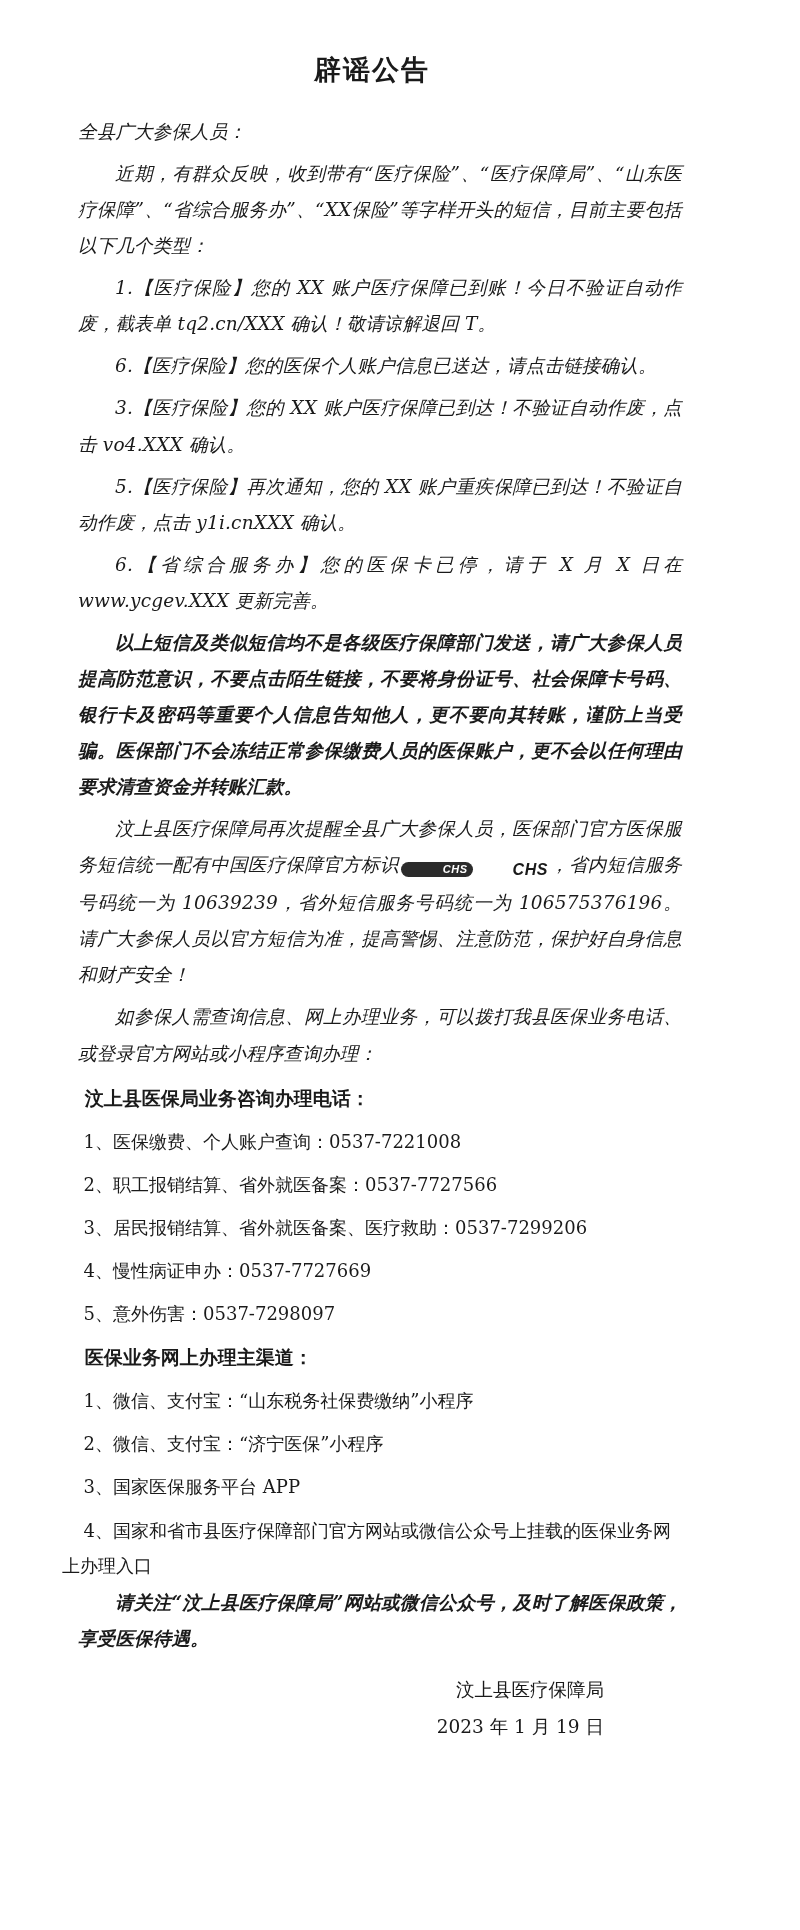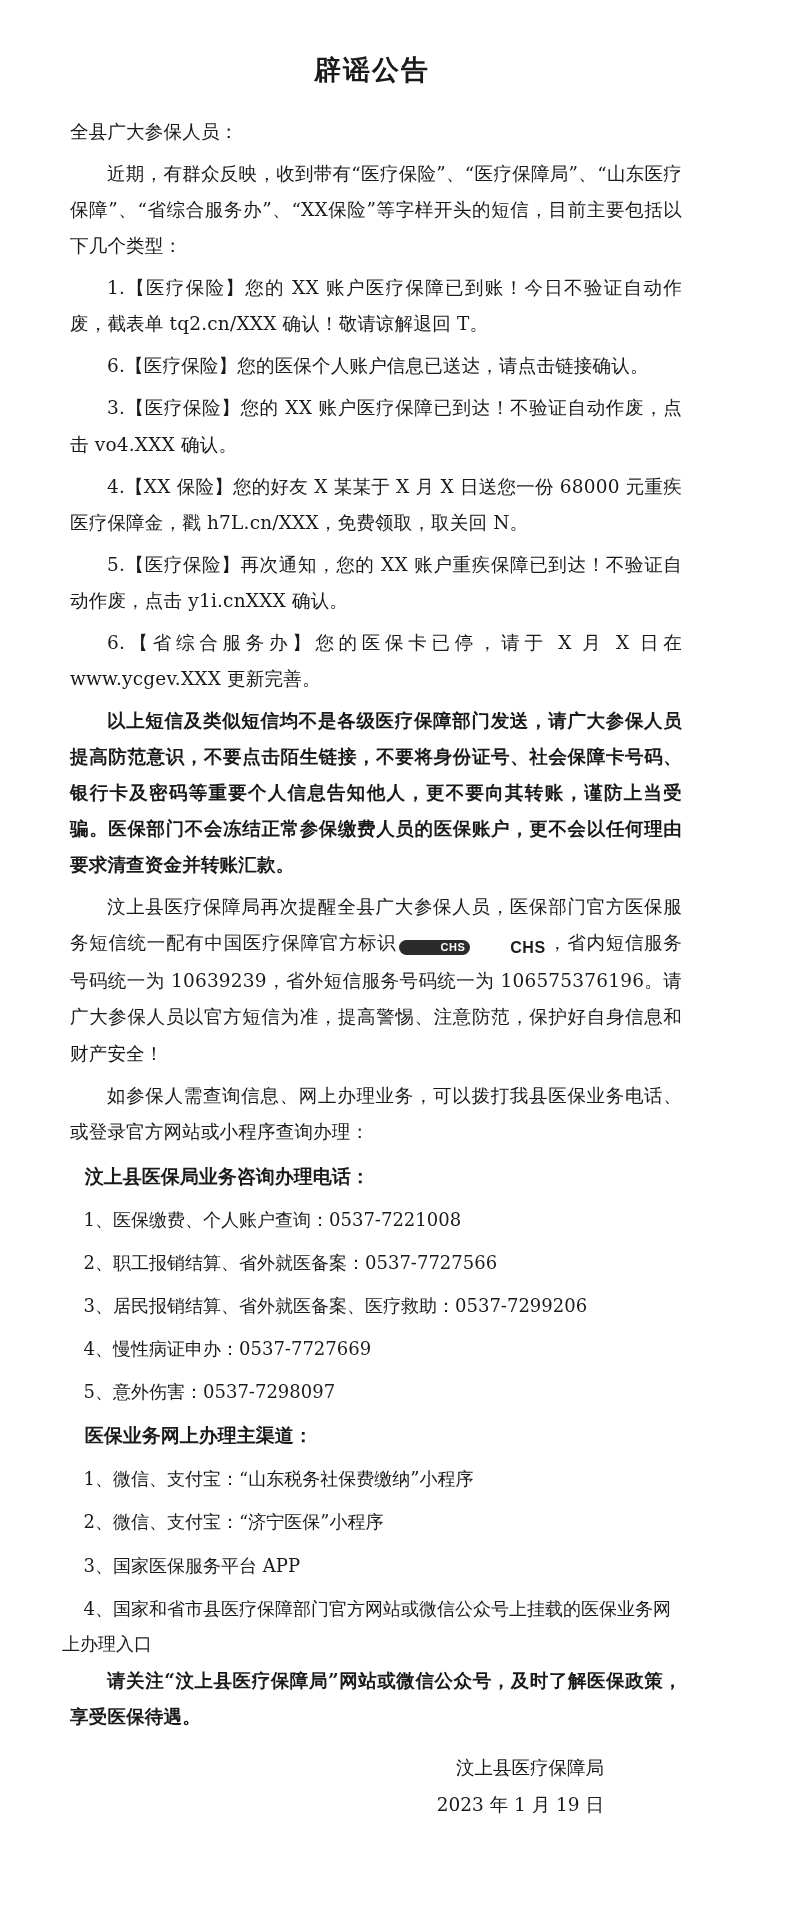--- a/index.html
+++ b/index.html
@@ -24,23 +24,24 @@
     text-align: center;
     font-size: 27px;
     font-weight: bold;
     letter-spacing: 2px;
     margin: 22px 0 26px 0;
     font-family: "DejaVu Serif", "Liberation Serif", serif;
   }
   p.para {
     font-size: 18.5px;
     line-height: 1.95;
-    margin: 0 0 6px 8px;
+    margin: 0 0 6px 16px;
     text-align: justify;
     letter-spacing: 0.2px;
+    font-style: italic;
   }
   .indent2 {
     text-indent: 2em;
   }
   .noindent {
     text-indent: 0;
   }
   .bold {
     font-weight: bold;
   }
@@ -103,21 +104,20 @@
 
   <h1 class="doc-title">辟谣公告</h1>
 
   <p class="para noindent">全县广大参保人员：</p>
 
   <p class="para indent2">近期，有群众反映，收到带有“医疗保险”、“医疗保障局”、“山东医疗保障”、“省综合服务办”、“XX保险”等字样开头的短信，目前主要包括以下几个类型：</p>
 
   <p class="para indent2">1.【医疗保险】您的 XX 账户医疗保障已到账！今日不验证自动作废，截表单 tq2.cn/XXX 确认！敬请谅解退回 T。</p>
   <p class="para indent2">6.【医疗保险】您的医保个人账户信息已送达，请点击链接确认。</p>
   <p class="para indent2">3.【医疗保险】您的 XX 账户医疗保障已到达！不验证自动作废，点击 vo4.XXX 确认。</p>
-  <p class="para indent2">4.【XX 保险】您的好友 X 某某于 X 月 X 日送您一份 68000 元重疾医疗保障金，戳 h7L.cn/XXX，免费领取，取关回 N。</p>
   <p class="para indent2">5.【医疗保险】再次通知，您的 XX 账户重疾保障已到达！不验证自动作废，点击 y1i.cnXXX 确认。</p>
   <p class="para indent2">6.【省综合服务办】您的医保卡已停，请于 X 月 X 日在 www.ycgev.XXX 更新完善。</p>
 
   <p class="para indent2 bold">以上短信及类似短信均不是各级医疗保障部门发送，请广大参保人员提高防范意识，不要点击陌生链接，不要将身份证号、社会保障卡号码、银行卡及密码等重要个人信息告知他人，更不要向其转账，谨防上当受骗。医保部门不会冻结正常参保缴费人员的医保账户，更不会以任何理由要求清查资金并转账汇款。</p>
 
   <p class="para indent2"><span>汶上县医疗保障局再次提醒全县广大参保人员，医保部门官方医保服务短信统一配有中国医疗保障官方标识</span><span class="chs-badge">
         <span class="chs-mark">CHS</span>
         <span class="chs-text">CHS</span>
       </span><span>，省内短信服务号码统一为 10639239，省外短信服务号码统一为 106575376196。请广大参保人员以官方短信为准，提高警惕、注意防范，保护好自身信息和财产安全！</span></p>
 

